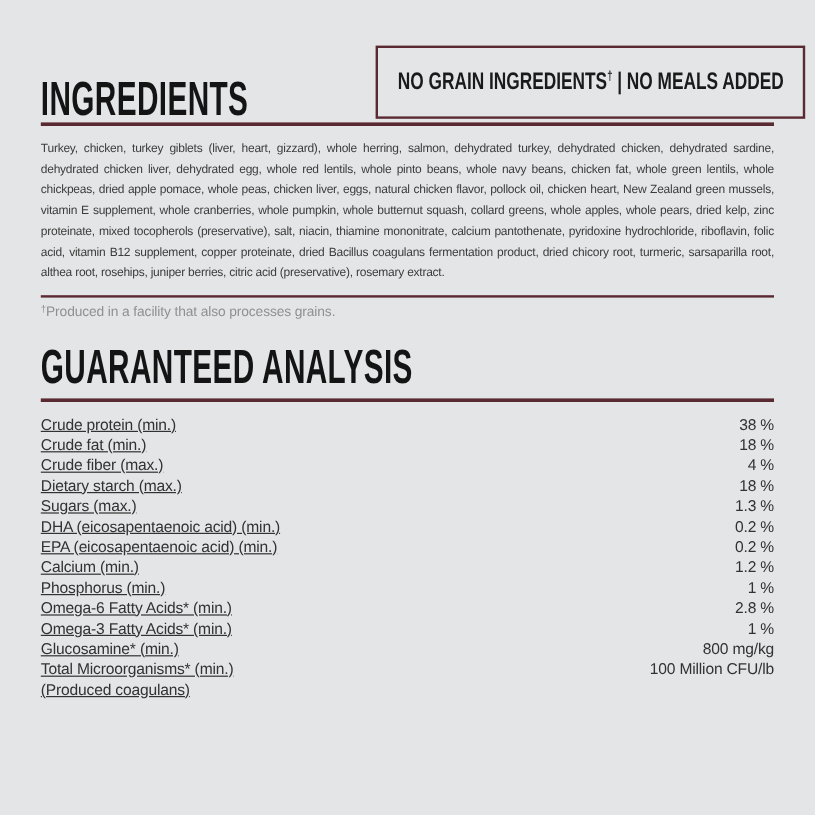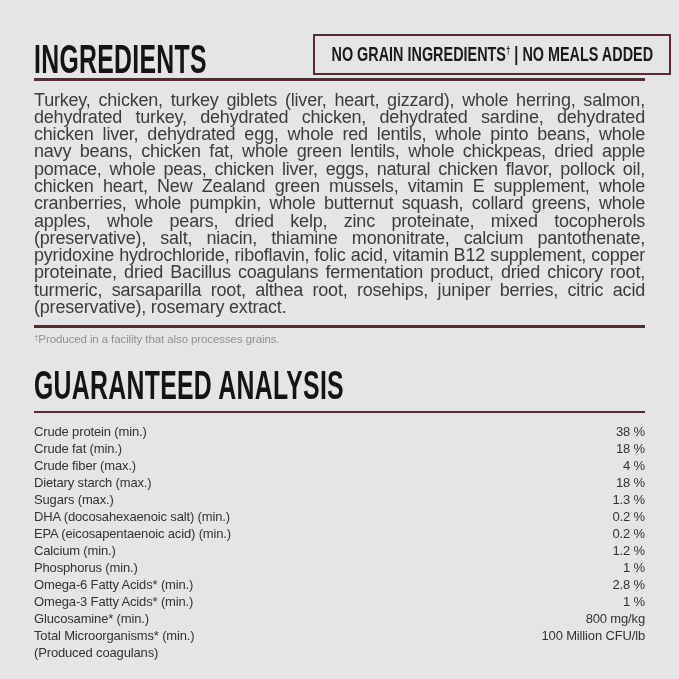--- a/index.html
+++ b/index.html
@@ -6,42 +6,42 @@
   html, body {
     width: 679px; height: 679px;
     background: #e4e5e6;
     font-family: "Liberation Sans", sans-serif;
     color: #3c3c3c;
     overflow: hidden;
   }
   .page {
     position: relative;
     width: 679px; height: 679px;
-    padding: 28px 34px 0 34px;
+    padding: 52px 34px 0 34px;
   }
   .header-row {
     display: flex;
     justify-content: space-between;
     align-items: flex-end;
     height: 47px;
   }
   .section-title {
     display: inline-block;
     font-weight: bold;
     font-size: 40px;
     line-height: 0.78;
     color: #141414;
     white-space: nowrap;
     transform: scaleX(0.62);
     transform-origin: left bottom;
     letter-spacing: 0.5px;
   }
   .badge {
     width: 358px;
-    height: 41px;
+    height: 61px;
     border: 2px solid #5a2a33;
     display: flex;
     align-items: center;
     justify-content: center;
     flex: none;
   }
   .badge-text {
     display: inline-block;
     font-weight: bold;
     font-size: 20px;
@@ -54,21 +54,21 @@
     font-size: 11px;
     vertical-align: 7px;
   }
   .rule {
     height: 2.5px;
     background: #5a2a33;
   }
   .rule-1 { margin-top: 3px; }
   .ingredients-body {
     margin-top: 11px;
-    font-size: 18px;
+    font-size: 10px;
     line-height: 17.3px;
     letter-spacing: -0.2px;
     text-align: justify;
     color: #3c3c3c;
   }
   .rule-2 { margin-top: 9px; }
   .footnote {
     margin-top: 5px;
     font-size: 11.5px;
     letter-spacing: -0.1px;
@@ -80,21 +80,21 @@
   .analysis-table { margin-top: 10px; }
   .analysis-row {
     display: flex;
     justify-content: space-between;
     align-items: baseline;
     font-size: 13px;
     line-height: 17px;
     letter-spacing: -0.15px;
     color: #323232;
   }
-  .analysis-row .row-label { text-align: left; }
+  .analysis-row .row-label { text-align: left; text-decoration: underline; }
   .analysis-row .row-value { text-align: left; white-space: nowrap; }
 </style>
 </head>
 <body>
 
 <div class="page">
 
   <div class="header-row">
     <div class="section-title">INGREDIENTS</div>
     <div class="badge">
@@ -131,21 +131,21 @@
     </div>
     <div class="analysis-row">
       <span class="row-label">Dietary starch (max.)</span>
       <span class="row-value">18 %</span>
     </div>
     <div class="analysis-row">
       <span class="row-label">Sugars (max.)</span>
       <span class="row-value">1.3 %</span>
     </div>
     <div class="analysis-row">
-      <span class="row-label">DHA (docosahexaenoic salt) (min.)</span>
+      <span class="row-label">DHA (eicosapentaenoic acid) (min.)</span>
       <span class="row-value">0.2 %</span>
     </div>
     <div class="analysis-row">
       <span class="row-label">EPA (eicosapentaenoic acid) (min.)</span>
       <span class="row-value">0.2 %</span>
     </div>
     <div class="analysis-row">
       <span class="row-label">Calcium (min.)</span>
       <span class="row-value">1.2 %</span>
     </div>

